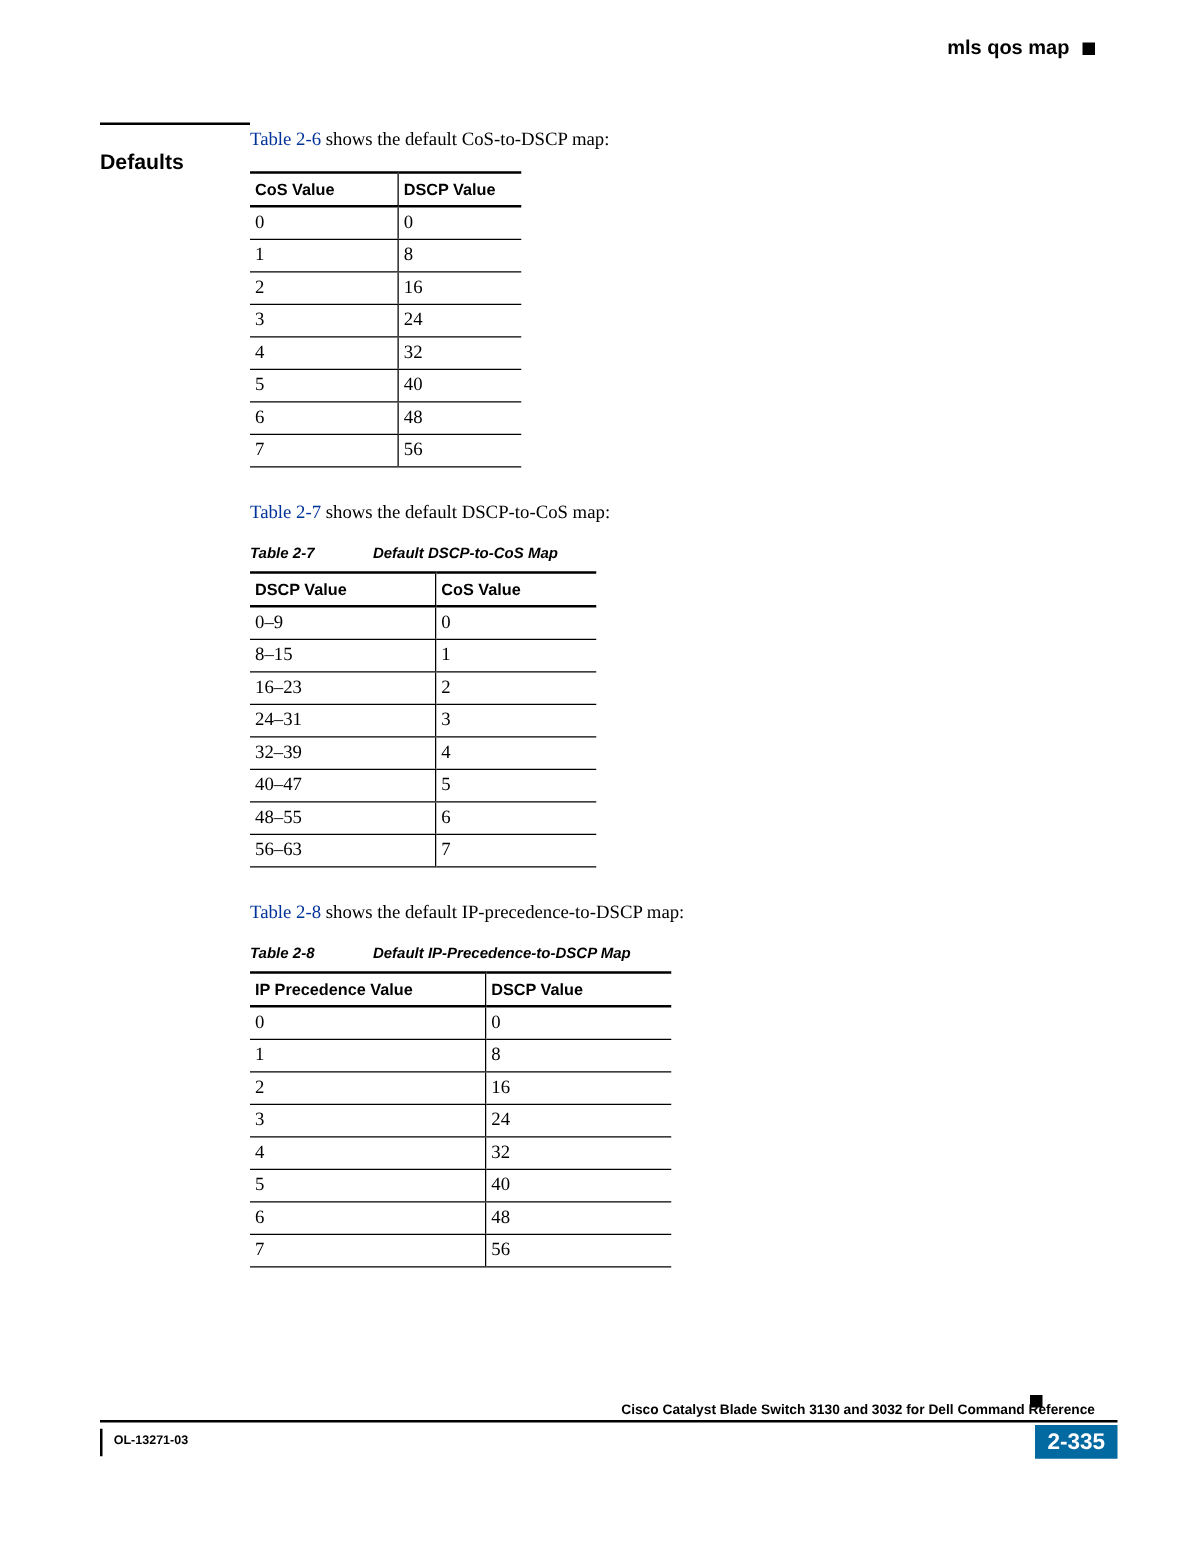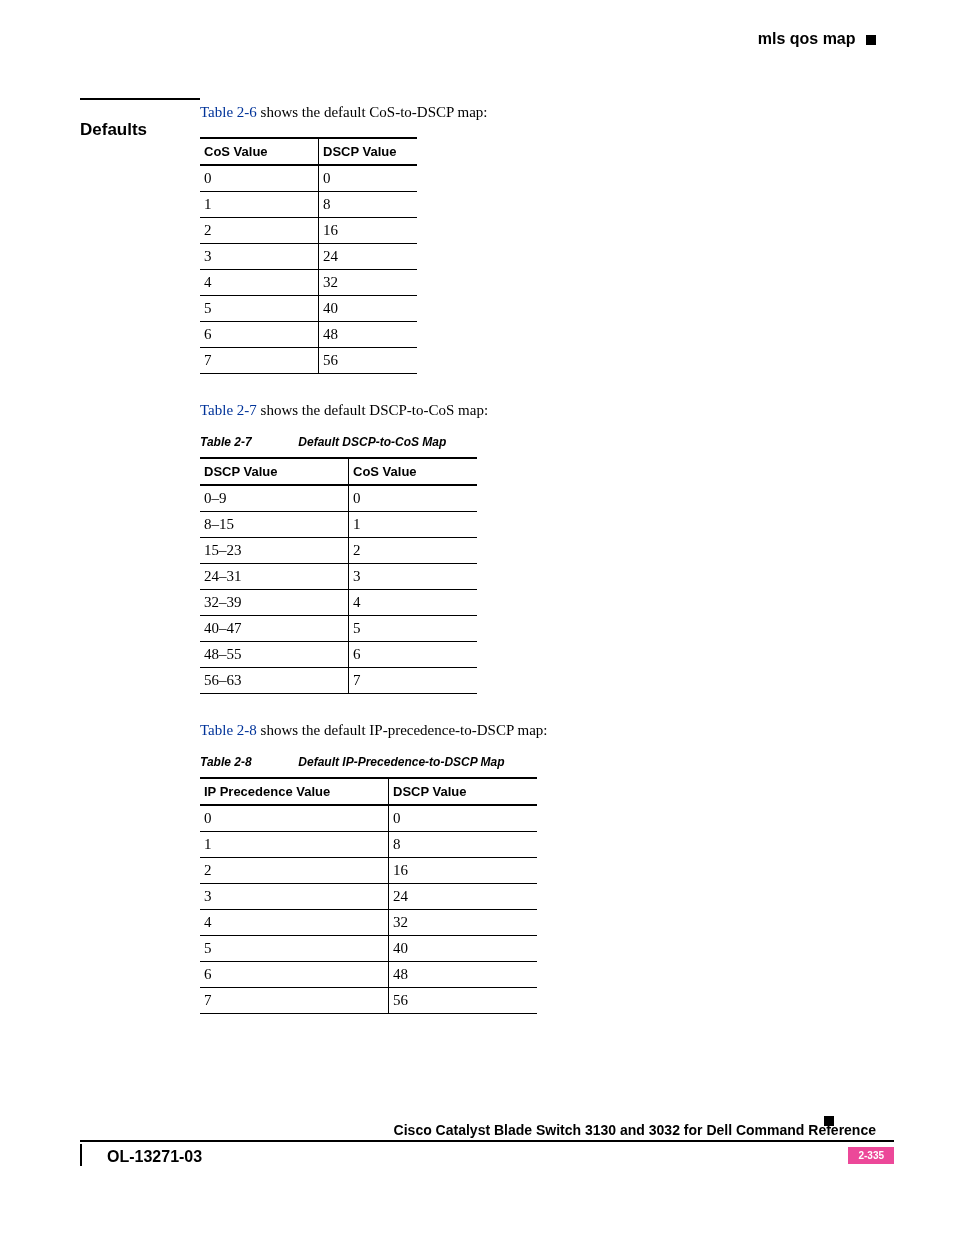--- a/index.html
+++ b/index.html
@@ -101,47 +101,47 @@
   .t3 th:nth-child(1), .t3 td:nth-child(1){ width: 180px; }
   .t3 th:nth-child(2), .t3 td:nth-child(2){ width: 140px; }
 
   .footer {
     margin-top: 80px;
     position: relative;
   }
   .footer-title {
     text-align: right;
     font-family: Arial, Helvetica, sans-serif;
-    font-size: 14px;
+    font-size: 11px;
     font-weight: bold;
     border-bottom: 2px solid #000;
     padding-bottom: 2px;
     padding-right: 18px;
   }
   .footer-row {
     display: flex;
     justify-content: space-between;
     align-items: center;
     margin-top: 2px;
   }
   .footer-left {
     font-family: Arial, Helvetica, sans-serif;
-    font-size: 16px;
+    font-size: 10px;
     font-weight: bold;
     border-left: 2px solid #000;
-    padding-left: 25px;
+    padding-left: 9px;
     padding-top: 4px;
     height: 18px;
   }
   .footer-page {
-    background: #ec4899;
+    background: #0369a1;
     color: #fff;
     font-family: Arial, Helvetica, sans-serif;
     font-weight: bold;
-    font-size: 10px;
+    font-size: 18px;
     padding: 3px 10px;
   }
   .corner-sq {
     position: absolute;
     right: 60px;
     width: 10px; height: 10px; background:#000;
   }
 </style>
 </head>
 <body>
@@ -223,21 +223,21 @@
         <tbody>
             <tr>
               <td>0–9</td>
               <td>0</td>
             </tr>
             <tr>
               <td>8–15</td>
               <td>1</td>
             </tr>
             <tr>
-              <td>15–23</td>
+              <td>16–23</td>
               <td>2</td>
             </tr>
             <tr>
               <td>24–31</td>
               <td>3</td>
             </tr>
             <tr>
               <td>32–39</td>
               <td>4</td>
             </tr>

